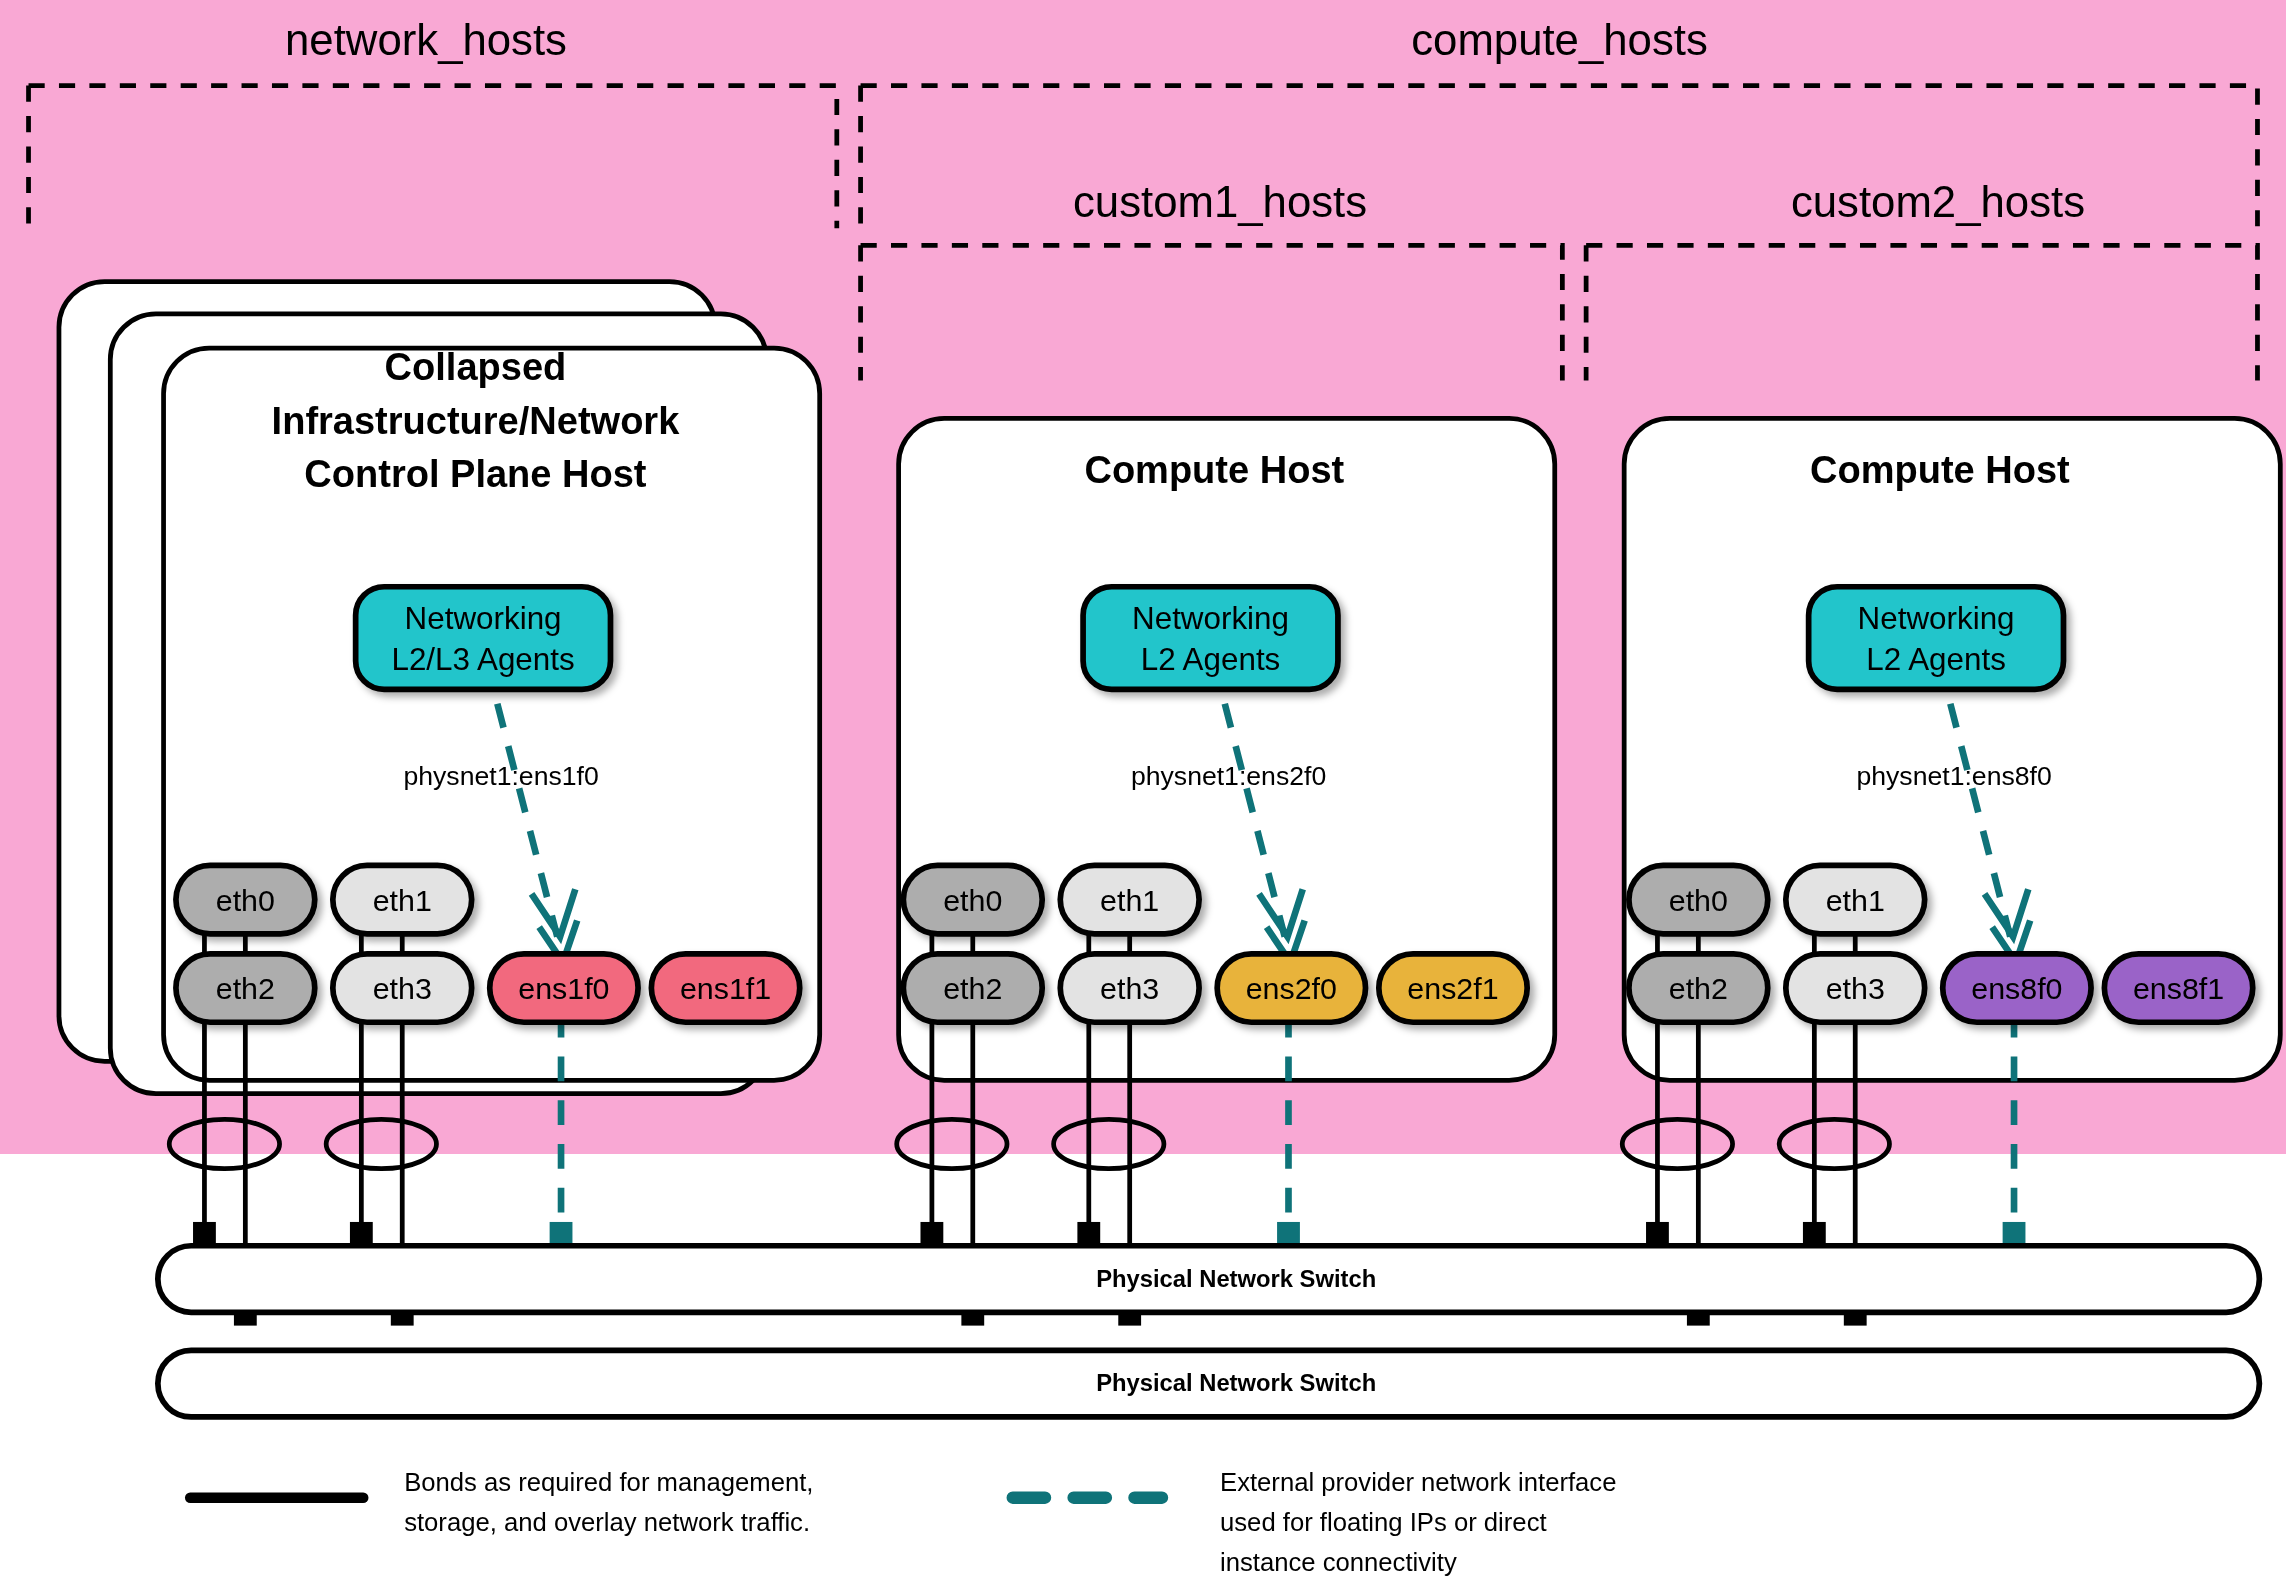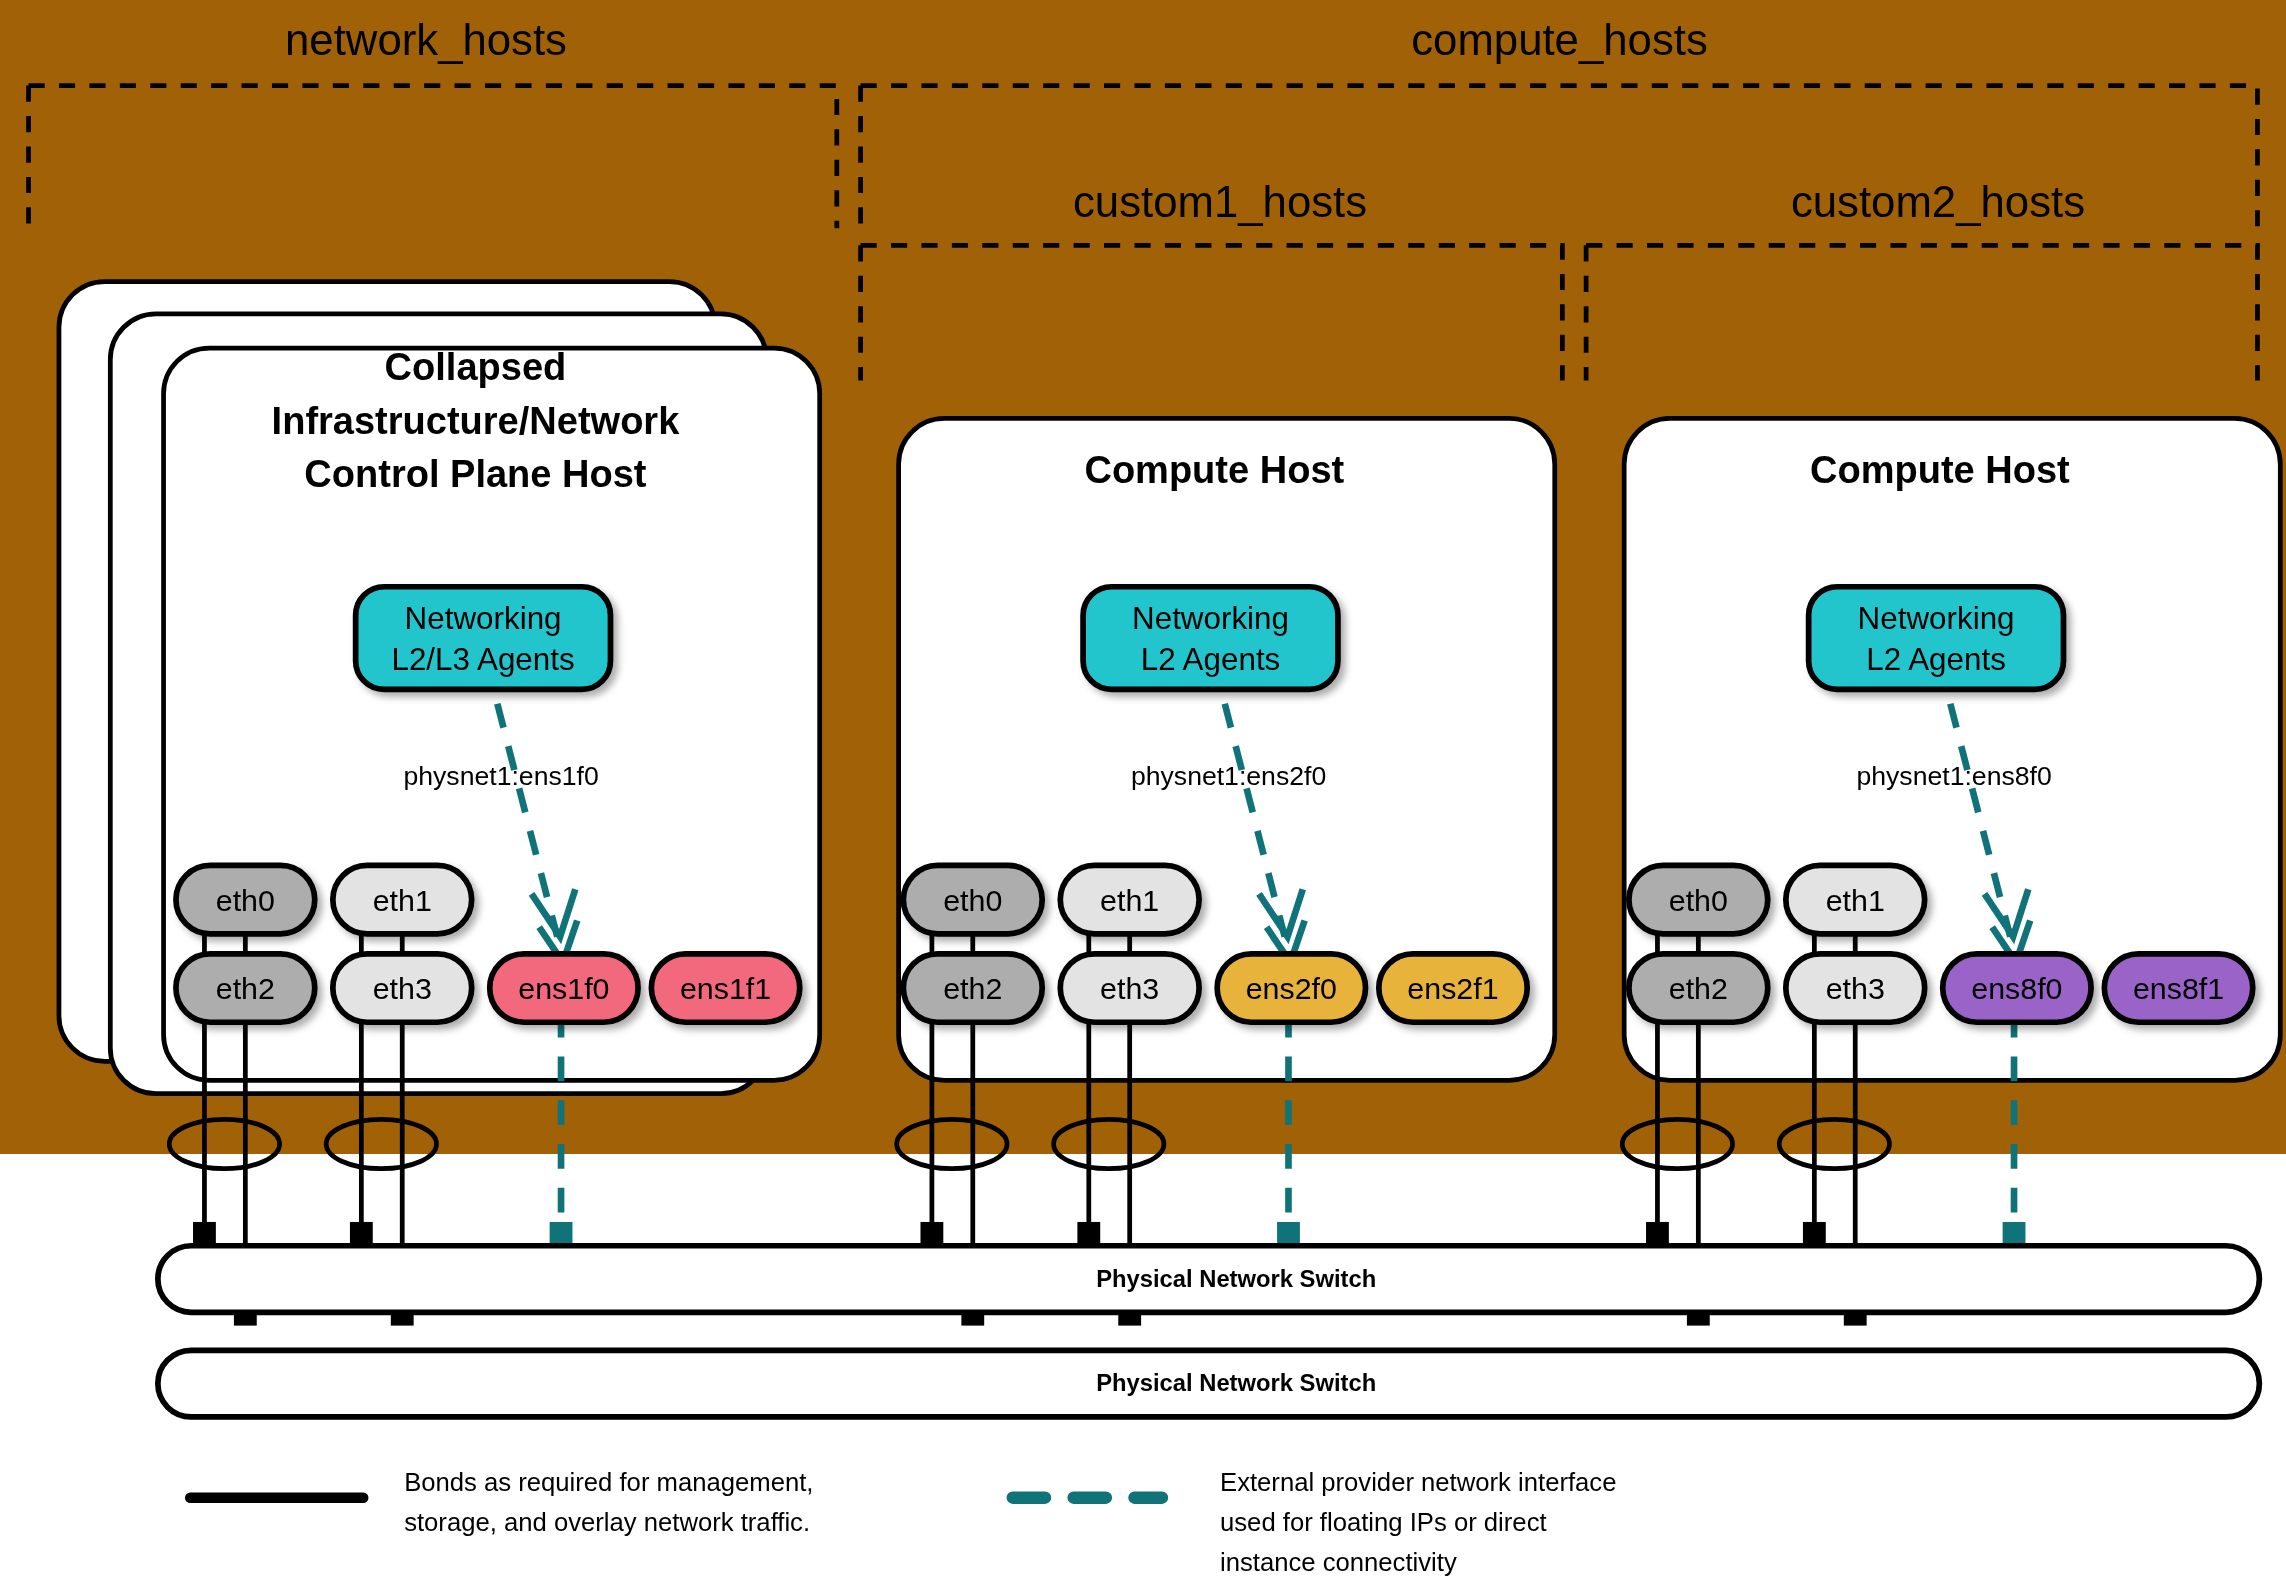--- a/index.html
+++ b/index.html
@@ -10,21 +10,21 @@
   body {
     font-family: "Liberation Sans", sans-serif;
     width: 2286px;
     height: 1590px;
     overflow: hidden;
   }
   #stage {
     position: relative;
     width: 2286px;
     height: 1154px;
-    background: #a16207;
+    background: #f9a8d4;
   }
   svg#diagram {
     position: absolute;
     top: 0; left: 0;
     width: 2286px;
     height: 1590px;
     display: block;
   }
   text { font-family: "Liberation Sans", sans-serif; fill: #000; }
   .grp-title  { font-size: 46px; text-anchor: middle; }

